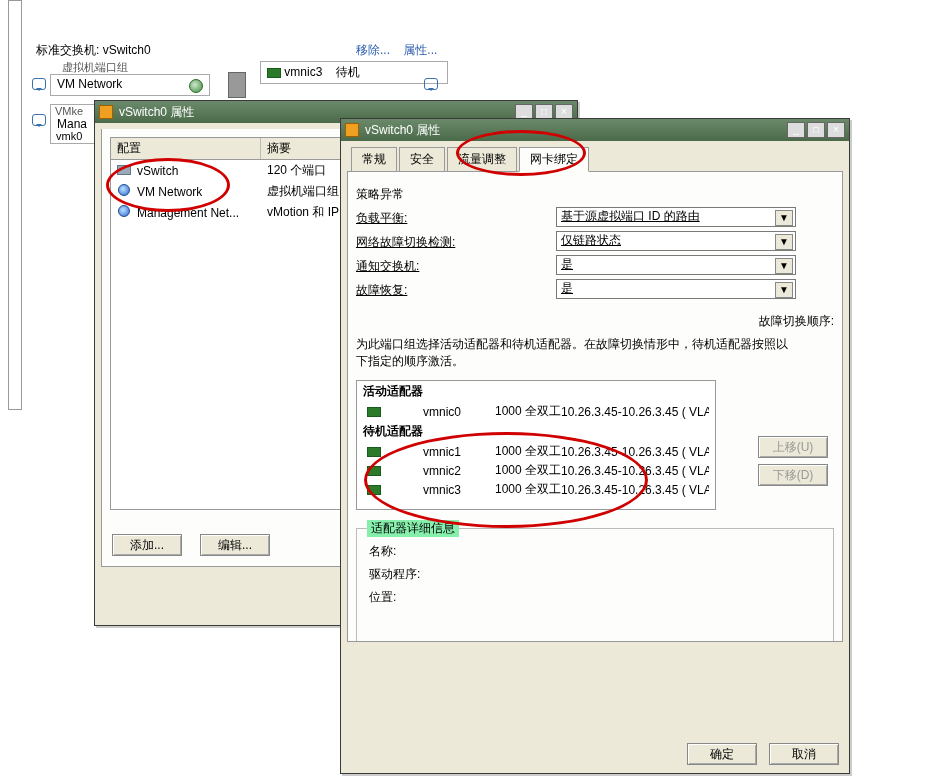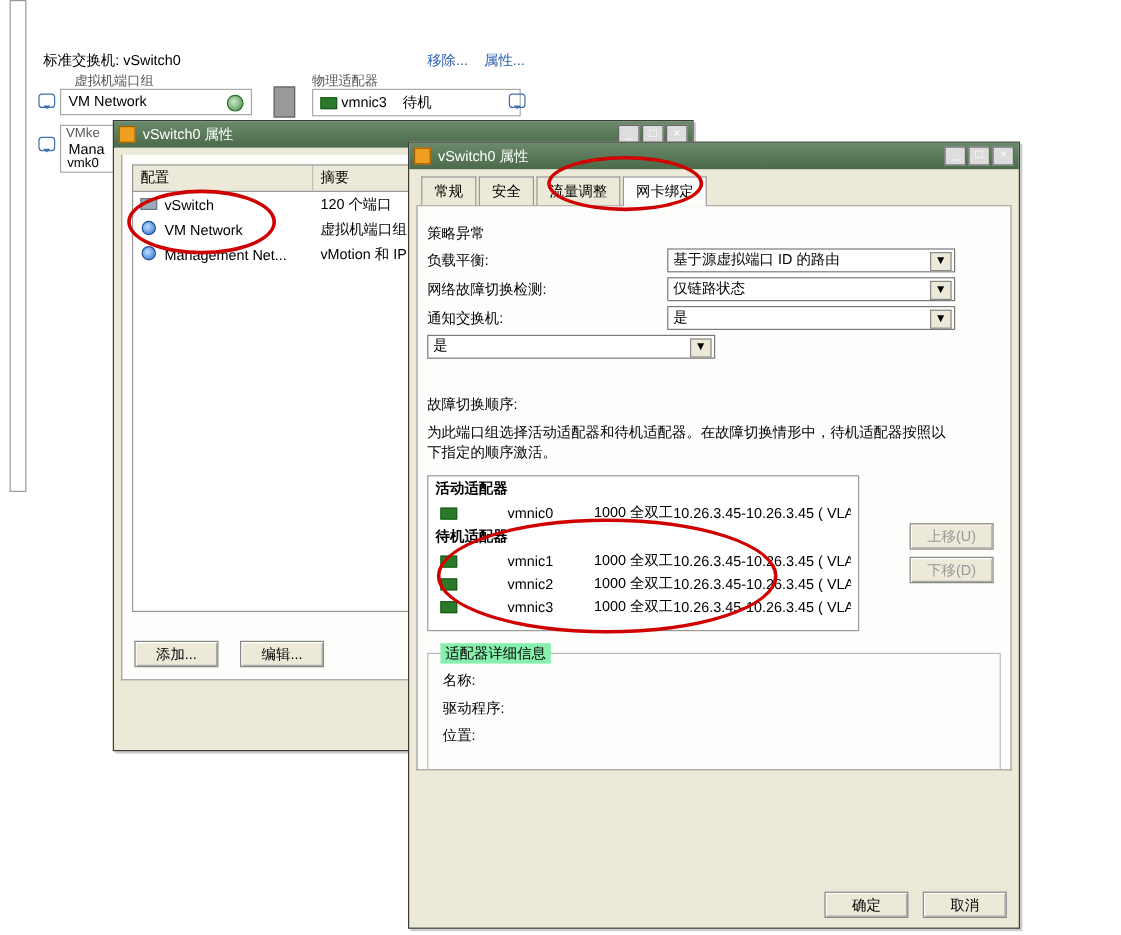--- a/index.html
+++ b/index.html
@@ -200,21 +200,22 @@
   .dlg2 { left: 340px; top: 118px; width: 510px; height: 656px; z-index: 20; }
   .dlg2 .tab-content { height: 470px; overflow: hidden; }
   .dlg2-btns {
     position: absolute;
     right: 10px; bottom: 8px;
     display: flex; gap: 12px; margin-left: 13px;
   }
 
   .form-row {
     display: flex; margin: 4px 0;
-    align-items: center;
+    align-items: flex-end;
+    text-decoration: underline;
   }
   .form-row .lbl { width: 200px; }
   .form-row select, .form-row .fakesel {
     width: 240px; height: 20px;
     border: 1px solid #7a7a7a;
     background: #fff;
     font-family: inherit; font-size: 12px;
     position: relative;
     padding-left: 4px;
   }
@@ -304,21 +305,21 @@
   <div class="group" style="left:0; top:44px; width:160px; height:40px; overflow:hidden;">
     <div style="font-size:11px;color:#555;margin:-2px 0 0 -2px;">VMke</div>
     <span>Mana</span>
     <span class="globe-icon" style="float:right; margin-top:2px;"></span>
   </div>
   <span class="speech" style="position:absolute; left:-18px; top:54px;"></span>
   <div style="position:absolute; left:6px; top:70px; font-size:11px;">vmk0</div>
 
   <span class="hub-icon" style="position:absolute; left:178px; top:12px;"></span>
 
-  <div class="group" style="left:210px; top:14px; width:174px;">
+  <div class="group" style="left:210px; top:1px; width:188px;">
     <span class="nic-icon"></span>
     <span>vmnic3</span>
     &nbsp;&nbsp;
     <span>待机</span>
   </div>
   <span class="speech" style="position:absolute; left:374px; top:18px;"></span>
 </div>
 
 <div class="dialog dlg1">
   <div class="titlebar">
@@ -386,24 +387,25 @@
       </div>
       <div class="form-row">
         <span class="lbl">网络故障切换检测:</span>
         <div class="fakesel"><span>仅链路状态</span></div>
       </div>
       <div class="form-row">
         <span class="lbl">通知交换机:</span>
         <div class="fakesel"><span>是</span></div>
       </div>
       <div class="form-row">
+        <span class="lbl">故障恢复:</span>
         <div class="fakesel"><span>是</span></div>
       </div>
 
-      <div class="section-title" style="margin-top:30px;">故障切换顺序:</div>
+      <div class="section-title" style="margin-top:14px;text-align:right;">故障切换顺序:</div>
       <div style="margin:6px 0 10px 0; width:440px;">为此端口组选择活动适配器和待机适配器。在故障切换情形中，待机适配器按照以下指定的顺序激活。</div>
 
       <div class="nic-list">
         <div class="bold">活动适配器</div>
         <div class="nrow">
           <span class="nico"><span class="nic-icon"></span></span>
           <span class="nname">vmnic0</span>
           <span class="nspd">1000 全双工</span>
           <span class="nnet">10.26.3.45-10.26.3.45 ( VLAN 3 ),...</span>
         </div>

